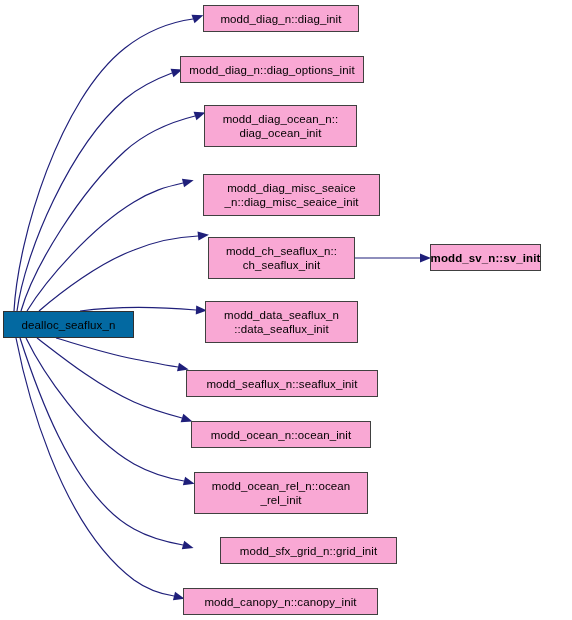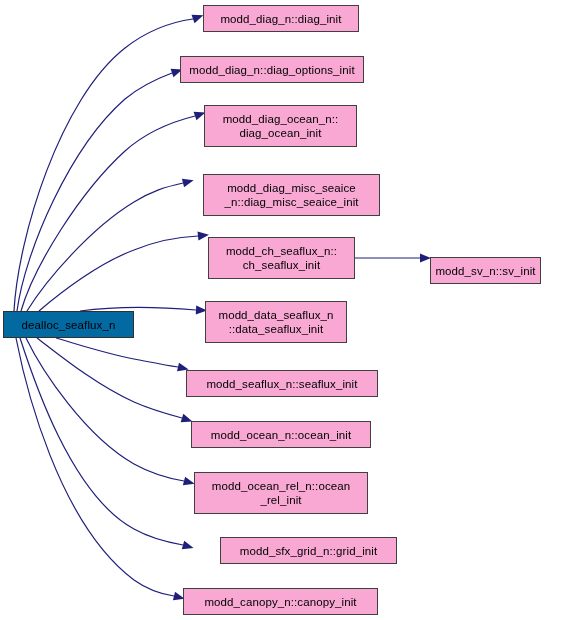--- a/index.html
+++ b/index.html
@@ -89,24 +89,24 @@
   <div id="node-layer">
       <div class="node root" style="left: 3px; top: 311px; width: 131px; height: 27px;"><span class="label">dealloc_seaflux_n</span></div>
       <div class="node" style="left: 203px; top: 5px; width: 156px; height: 27px;"><span class="label">modd_diag_n::diag_init</span></div>
       <div class="node" style="left: 180px; top: 56px; width: 184px; height: 27px;"><span class="label">modd_diag_n::diag_options_init</span></div>
       <div class="node" style="left: 204px; top: 105px; width: 153px; height: 42px;"><span class="label">modd_diag_ocean_n::
 diag_ocean_init</span></div>
       <div class="node" style="left: 203px; top: 174px; width: 177px; height: 42px;"><span class="label">modd_diag_misc_seaice
 _n::diag_misc_seaice_init</span></div>
       <div class="node" style="left: 208px; top: 237px; width: 147px; height: 42px;"><span class="label">modd_ch_seaflux_n::
 ch_seaflux_init</span></div>
-      <div class="node" style="left: 205px; top: 301px; width: 142px; height: 42px;"><span class="label">modd_data_seaflux_n
+      <div class="node" style="left: 205px; top: 301px; width: 153px; height: 42px;"><span class="label">modd_data_seaflux_n
 ::data_seaflux_init</span></div>
       <div class="node" style="left: 186px; top: 370px; width: 192px; height: 27px;"><span class="label">modd_seaflux_n::seaflux_init</span></div>
       <div class="node" style="left: 191px; top: 421px; width: 180px; height: 27px;"><span class="label">modd_ocean_n::ocean_init</span></div>
       <div class="node" style="left: 194px; top: 472px; width: 174px; height: 42px;"><span class="label">modd_ocean_rel_n::ocean
 _rel_init</span></div>
       <div class="node" style="left: 192px; top: 537px; width: 177px; height: 27px; margin-left: 28px;"><span class="label">modd_sfx_grid_n::grid_init</span></div>
       <div class="node" style="left: 183px; top: 588px; width: 195px; height: 27px;"><span class="label">modd_canopy_n::canopy_init</span></div>
-      <div class="node" style="left: 430px; top: 257px; width: 111px; height: 27px;"><span class="label">modd_sv_n::sv_init</span></div>
+      <div class="node" style="left: 430px; top: 244px; width: 111px; height: 27px; font-weight: bold;"><span class="label">modd_sv_n::sv_init</span></div>
     </div>
 
 </div>
 
 </body></html>

